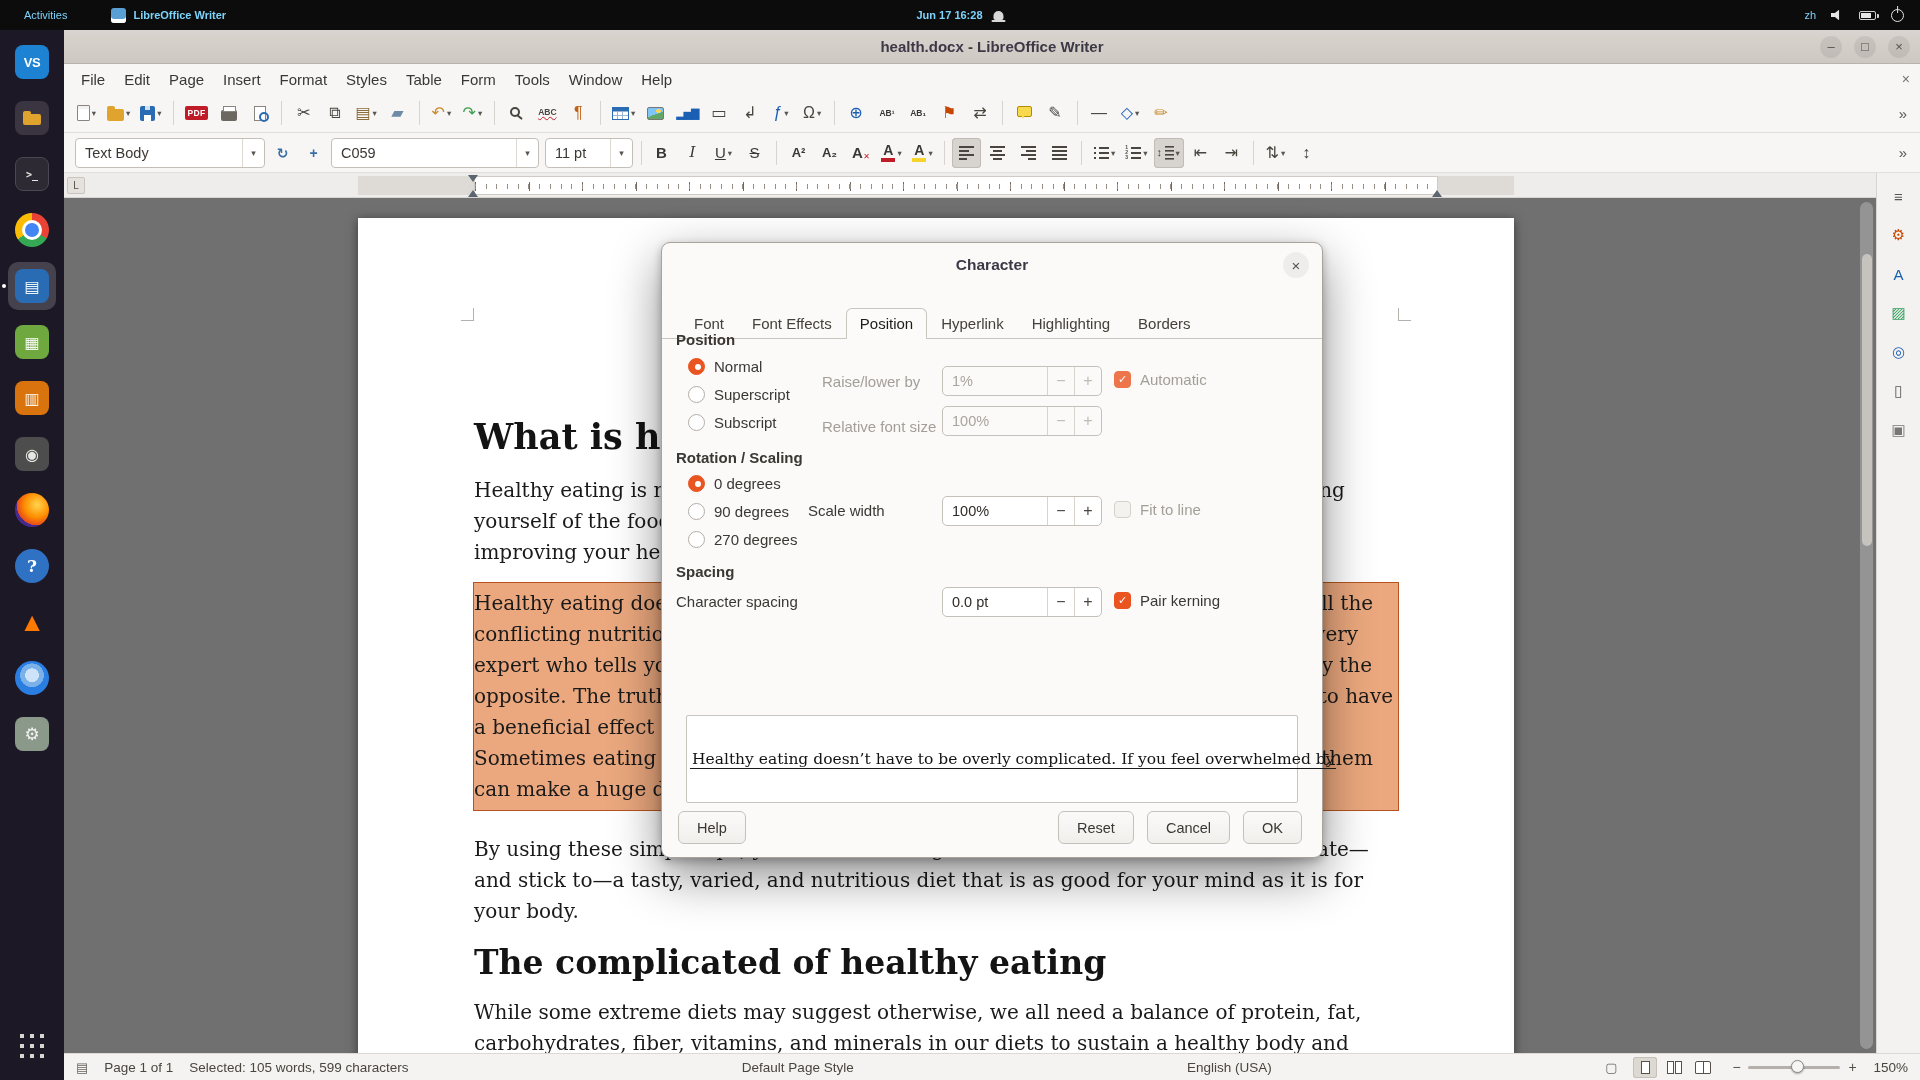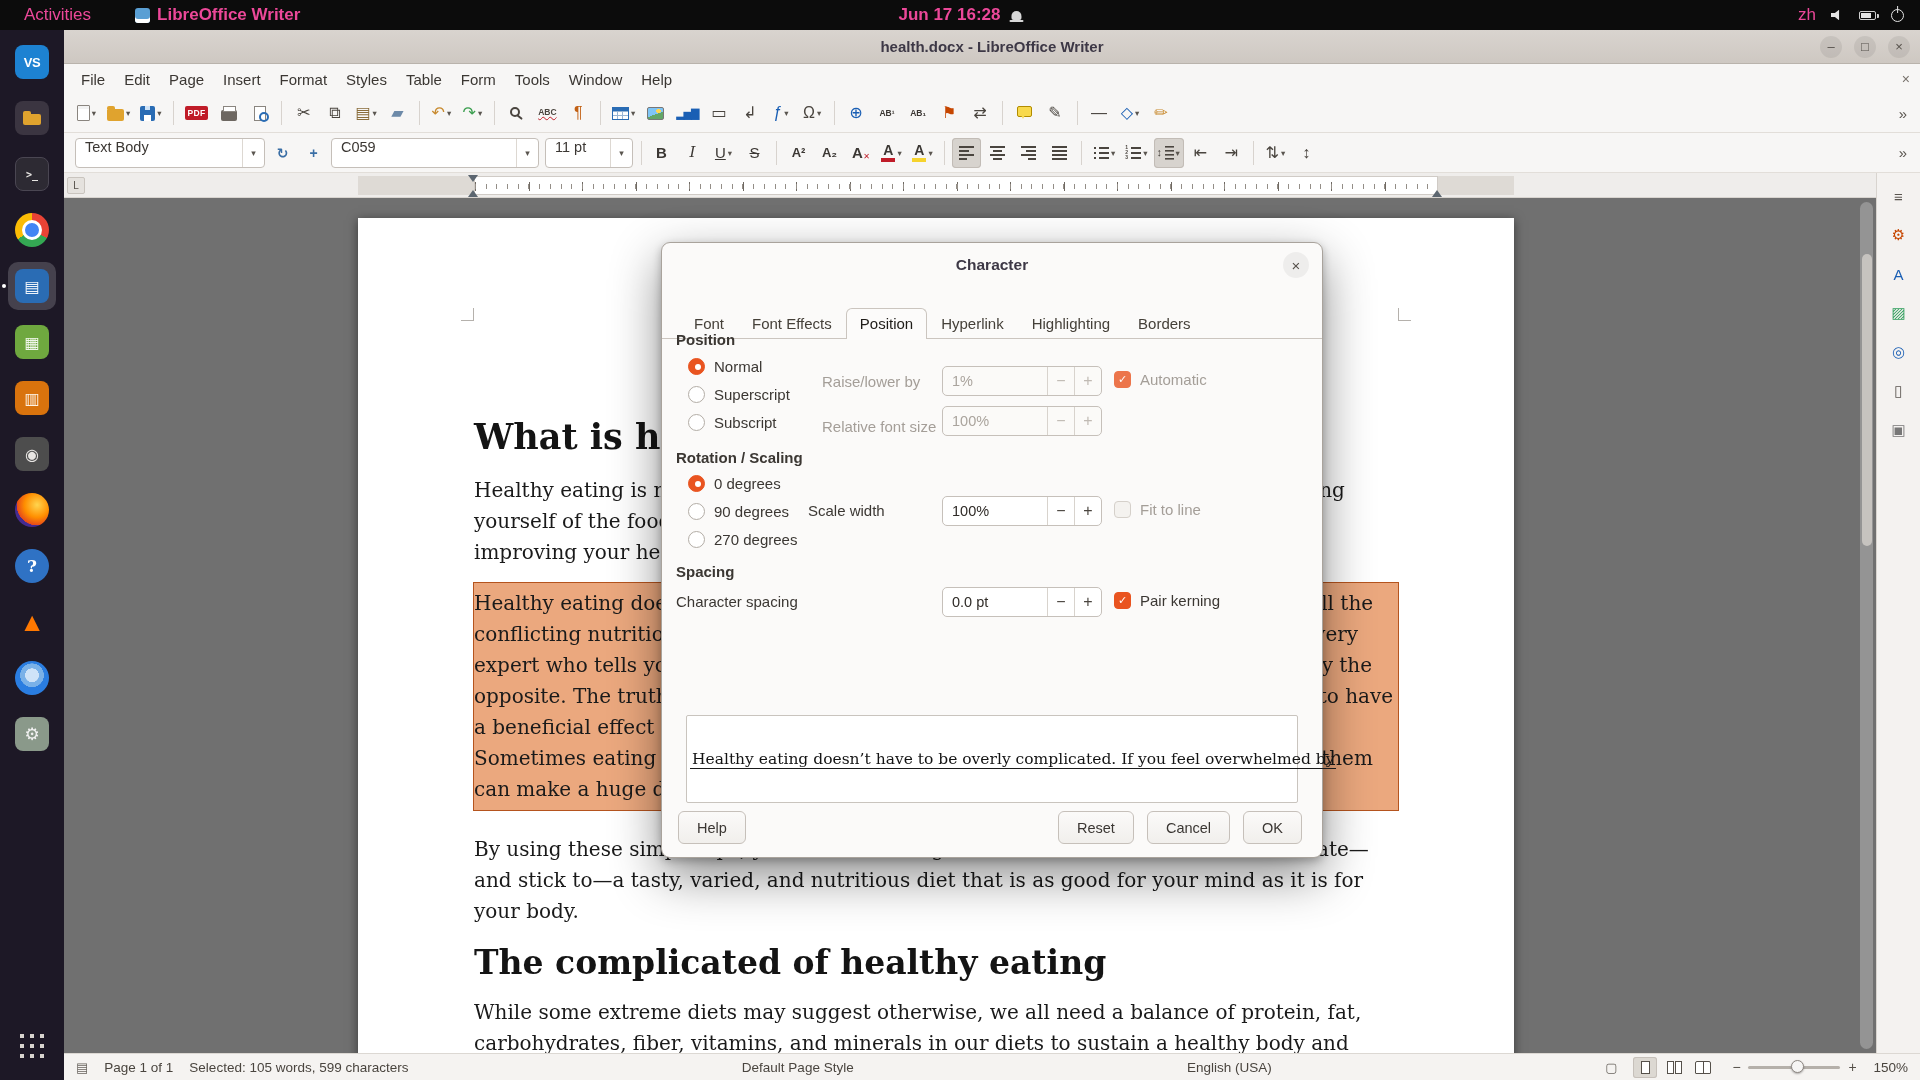--- a/index.html
+++ b/index.html
@@ -1,20 +1,20 @@
 <!DOCTYPE html>
 <html style="--c-accent: #E95420; --c-selection-bg: #EBA87E; --c-selection-border: #B5541E; --c-topbar-bg: #0C0C0C; --c-dock-bg: #1D1826; --c-canvas-bg: #707070; --c-titlebar-top: #D9D4CF; --c-titlebar-bottom: #CEC8C2;"><head>
 <meta charset="utf-8">
 <style>
   *{margin:0;padding:0;box-sizing:border-box}
   html,body{width:1920px;height:1080px;overflow:hidden;font-family:"Liberation Sans","DejaVu Sans",sans-serif}
   .screen{position:relative;width:1920px;height:1080px;background:#000}
 
   
-  .topbar{height:30px;background:var(--c-topbar-bg,#0c0c0c);color:#ec4899;display:flex;align-items:center;font-size:17px;padding:0 16px;gap:10px;position:relative;z-index:40}
+  .topbar{height:30px;background:var(--c-topbar-bg,#0c0c0c);color:#7dd3fc;display:flex;align-items:center;font-size:11px;padding:0 16px;gap:10px;position:relative;z-index:40}
   .tb-activities{padding:2px 8px;border-radius:4px}
   .tb-app{display:flex;align-items:center;gap:7px;margin-left:26px;font-weight:700}
   .writer-mini{width:15px;height:15px;border-radius:3px;background:#5a9fd4;display:inline-block;box-shadow:inset 0 -4px 0 #fff}
   .tb-center{position:absolute;left:50%;transform:translateX(-50%);display:flex;align-items:center;gap:11px;font-weight:700}
   .bell{width:10px;height:9px;background:#d8d8d8;border-radius:5px 5px 2px 2px;position:relative;display:inline-block}
   .bell::after{content:"";position:absolute;left:-2px;right:-2px;bottom:-2px;height:1.6px;background:#d8d8d8;border-radius:1px}
   .tb-right{margin-left:auto;display:flex;align-items:center;gap:15px}
   .spk{width:13px;height:12px;background:#e4e4e4;clip-path:polygon(0 33%,30% 33%,62% 6%,62% 94%,30% 67%,0 67%);display:inline-block}
   .batt{width:17px;height:9px;border:1px solid #d0d0d0;border-radius:2px;position:relative;display:inline-block}
   .batt::before{content:"";position:absolute;left:1px;top:1px;bottom:1px;width:10px;background:#e4e4e4}
@@ -64,21 +64,21 @@
   .toolbar{display:flex;align-items:center;background:#f7f6f5;border-bottom:1px solid #e2ded9;padding:0 8px}
   .toolbar.t1{height:39px}
   .toolbar.t2{height:40px}
   .t-items{display:flex;align-items:center;gap:2px}
   .tbi{height:30px;min-width:29px;padding:0 4px;display:flex;align-items:center;justify-content:center;border-radius:4px;color:#4a453f;font-size:16px;gap:2px;position:relative}
   .tbi .glyph{display:inline-flex;align-items:center;justify-content:center;line-height:1}
   .tbi .caret{font-size:8.5px;color:#5a554f}
   .tbi.active{background:#d7d3ce;box-shadow:inset 0 0 0 1px #c2bcb6}
   .tsep{width:1px;height:24px;background:#d8d3ce;margin:0 5px;flex:0 0 auto}
   .overflow{margin-left:auto;color:#5a554f;font-size:15px;padding:0 5px}
-  .combo{height:30px;background:#fff;border:1px solid #c5bfb9;border-radius:4px;display:flex;align-items:flex-start;font-size:14.5px;color:#3b3733;margin:0 3px;overflow:hidden}
+  .combo{height:30px;background:#fff;border:1px solid #c5bfb9;border-radius:4px;display:flex;align-items:center;font-size:14.5px;color:#3b3733;margin:0 3px;overflow:hidden}
   .combo .cval{flex:1;padding-left:9px;white-space:nowrap}
   .combo .caret{width:22px;height:100%;display:flex;align-items:center;justify-content:center;font-size:9px;color:#5a554f;border-left:1px solid #ddd8d2}
   .combo-style{width:190px}.combo-font{width:208px}.combo-size{width:88px}
 
   
   [data-name="icon-new-document"] .glyph{width:13px;height:16px;background:#fff;border:1px solid #8a857f;border-radius:1px;box-shadow:inset 0 3px 0 rgba(0,0,0,.05)}
   [data-name="icon-open"] .glyph{width:17px;height:12px;background:#e0a32e;border-radius:1px 2px 2px 2px;position:relative;margin-top:3px}
   [data-name="icon-open"] .glyph::before{content:"";position:absolute;left:0;top:-3px;width:8px;height:3px;background:#e0a32e;border-radius:2px 2px 0 0}
   [data-name="icon-save"] .glyph{width:15px;height:15px;background:#2a6cb4;border-radius:2px;position:relative}
   [data-name="icon-save"] .glyph::before{content:"";position:absolute;left:5px;top:0;width:5px;height:4px;background:#cfe3f7}

